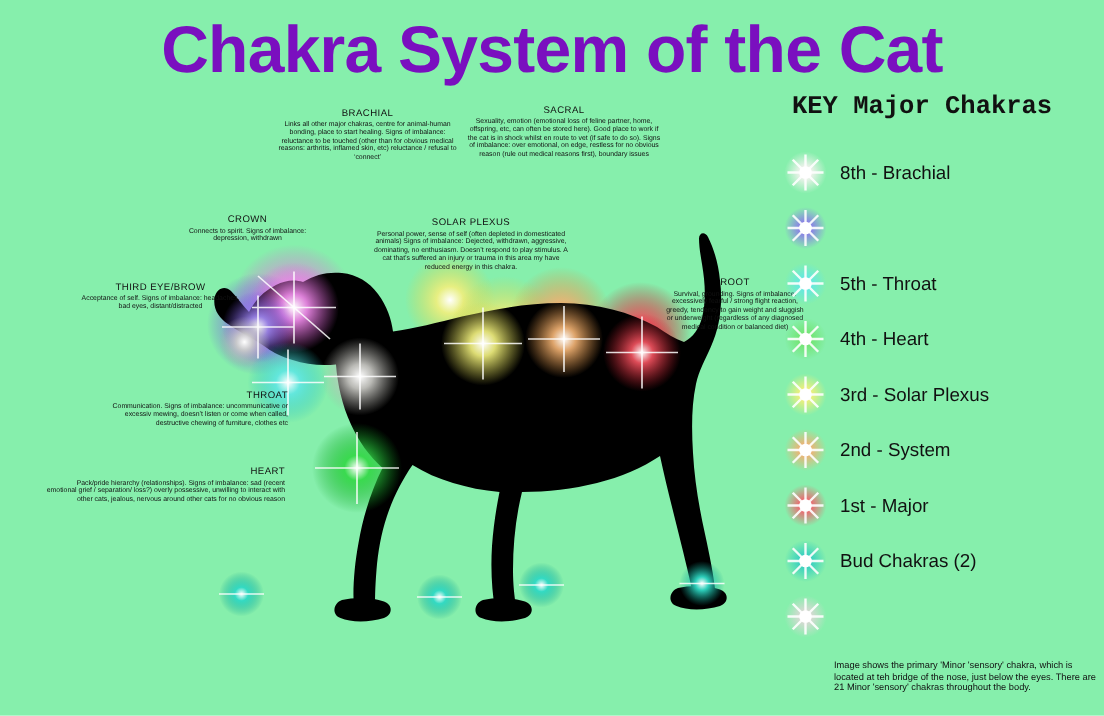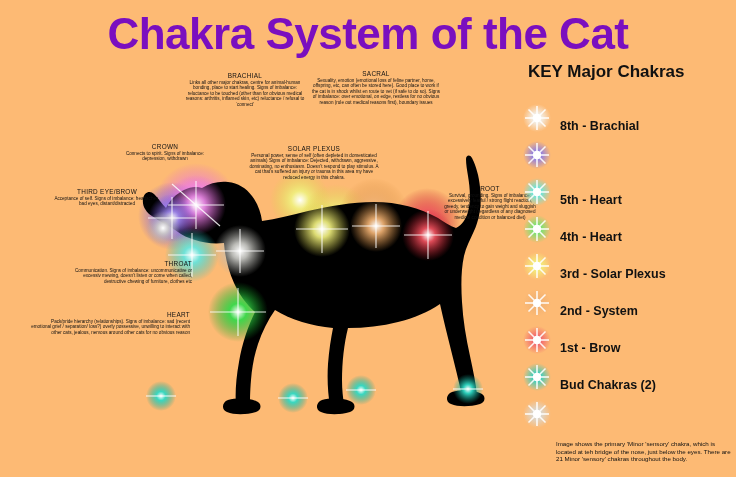--- a/index.html
+++ b/index.html
@@ -3,21 +3,21 @@
 <meta charset="utf-8">
 <style>
   html,body{margin:0;padding:0;}
   body{
     width:736px;height:477px;
     background:#ffffff;
     font-family:"Liberation Sans", sans-serif;
     overflow:hidden;
     position:relative;
   }
-  #stage{position:relative;width:736px;height:477px;overflow:hidden;background:#fdba74;}
+  #stage{position:relative;width:736px;height:477px;overflow:hidden;background:#86efac;}
 
   
   .title{
     position:absolute;left:0;top:8px;width:736px;
     text-align:center;
     font-size:44px;line-height:52px;
     font-weight:bold;
     color:#7a0fbf;
     letter-spacing:-0.5px;
     font-family:"Liberation Sans", sans-serif;
@@ -30,24 +30,24 @@
   .anno{position:absolute;color:#111;font-size:4.6px;line-height:5.6px;}
   .anno .hd{font-size:6.4px;line-height:8px;letter-spacing:.3px;margin-bottom:0px;}
   .anno .bd{font-size:4.6px;line-height:5.4px;}
   .c{text-align:center;}
   .r{text-align:right;}
 
   
   .key-title{
     position:absolute;left:528px;top:62px;width:208px;
     font-size:17px;font-weight:bold;color:#111;
-    font-family:Liberation Sans, sans-serif;
+    font-family:Liberation Mono, monospace;
   }
   .key-list{position:absolute;left:522px;top:96px;width:214px;}
-  .key-row{display:flex;align-items:flex-end;height:37px;font-weight:bold;}
+  .key-row{display:flex;align-items:center;height:37px;}
   .key-swatch{width:30px;height:30px;flex:0 0 30px;position:relative;margin-right:8px;}
   .key-swatch .glyph{position:absolute;left:0;top:0;width:30px;height:30px;}
   .key-label{font-size:12.5px;color:#111;white-space:nowrap;}
 
   .key-note{
     position:absolute;left:556px;top:440px;width:178px;
     font-size:6.2px;line-height:7.6px;color:#111;
   }
 
   
@@ -323,21 +323,21 @@
             <circle cx="15" cy="15" r="14" fill="url(#kg3)"></circle>
             <circle cx="15" cy="15" r="4.2" fill="#ffffff"></circle>
             <g stroke="#ffffff" stroke-width="1.6" opacity="0.9">
               <line x1="15" y1="3" x2="15" y2="27"></line>
               <line x1="3" y1="15" x2="27" y2="15"></line>
               <line x1="6.5" y1="6.5" x2="23.5" y2="23.5"></line>
               <line x1="23.5" y1="6.5" x2="6.5" y2="23.5"></line>
             </g>
           </svg>
         </div>
-        <div class="key-label">5th - Heart</div>
+        <div class="key-label">5th - Throat</div>
       </div>
       <div class="key-row">
         <div class="key-swatch">
           <svg class="glyph" viewBox="0 0 30 30" xmlns="http://www.w3.org/2000/svg">
             <defs>
               <radialGradient id="kg4">
                 <stop offset="0%" stop-color="#ffffff" stop-opacity="1"></stop>
                 <stop offset="30%" stop-color="#72e472" stop-opacity="0.95"></stop>
                 <stop offset="100%" stop-color="#72e472" stop-opacity="0"></stop>
               </radialGradient>
@@ -411,21 +411,21 @@
             <circle cx="15" cy="15" r="14" fill="url(#kg7)"></circle>
             <circle cx="15" cy="15" r="4.2" fill="#ffffff"></circle>
             <g stroke="#ffffff" stroke-width="1.6" opacity="0.9">
               <line x1="15" y1="3" x2="15" y2="27"></line>
               <line x1="3" y1="15" x2="27" y2="15"></line>
               <line x1="6.5" y1="6.5" x2="23.5" y2="23.5"></line>
               <line x1="23.5" y1="6.5" x2="6.5" y2="23.5"></line>
             </g>
           </svg>
         </div>
-        <div class="key-label">1st - Brow</div>
+        <div class="key-label">1st - Major</div>
       </div>
       <div class="key-row">
         <div class="key-swatch">
           <svg class="glyph" viewBox="0 0 30 30" xmlns="http://www.w3.org/2000/svg">
             <defs>
               <radialGradient id="kg8">
                 <stop offset="0%" stop-color="#ffffff" stop-opacity="1"></stop>
                 <stop offset="30%" stop-color="#36cfc0" stop-opacity="0.95"></stop>
                 <stop offset="100%" stop-color="#36cfc0" stop-opacity="0"></stop>
               </radialGradient>

